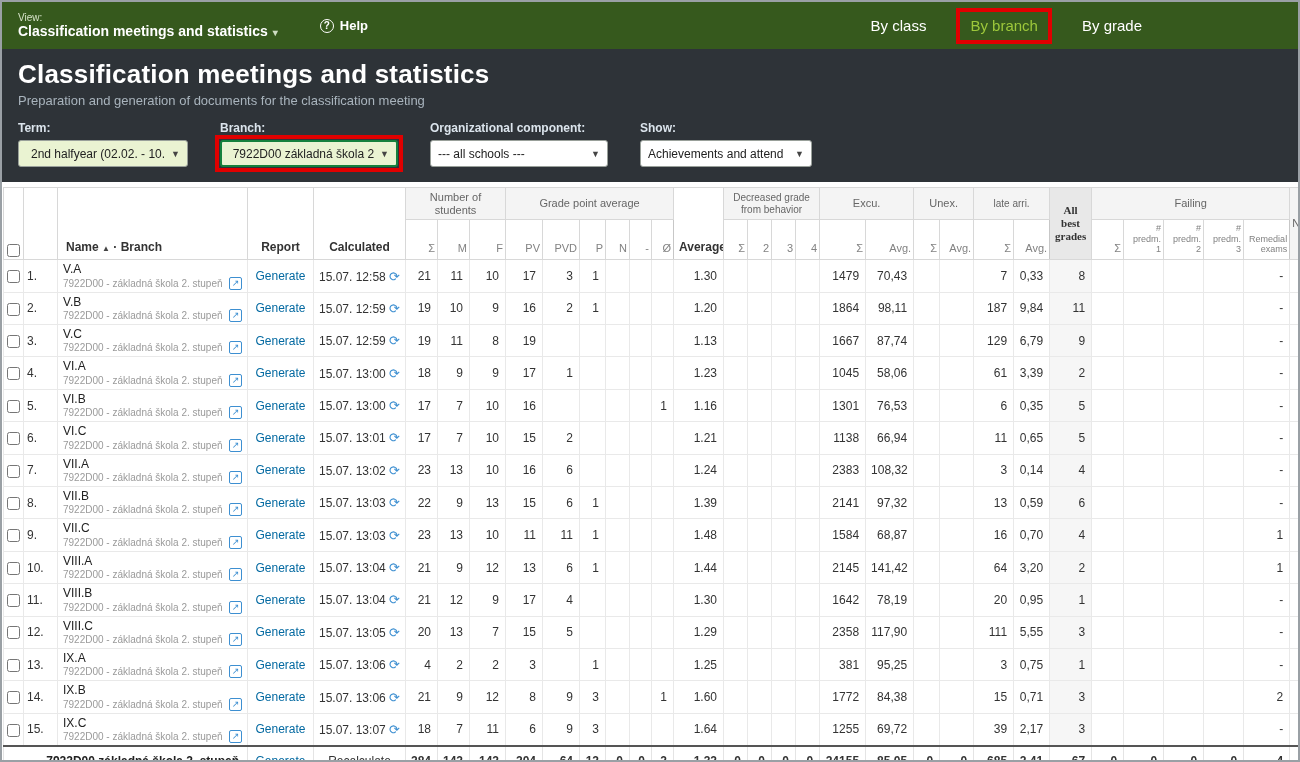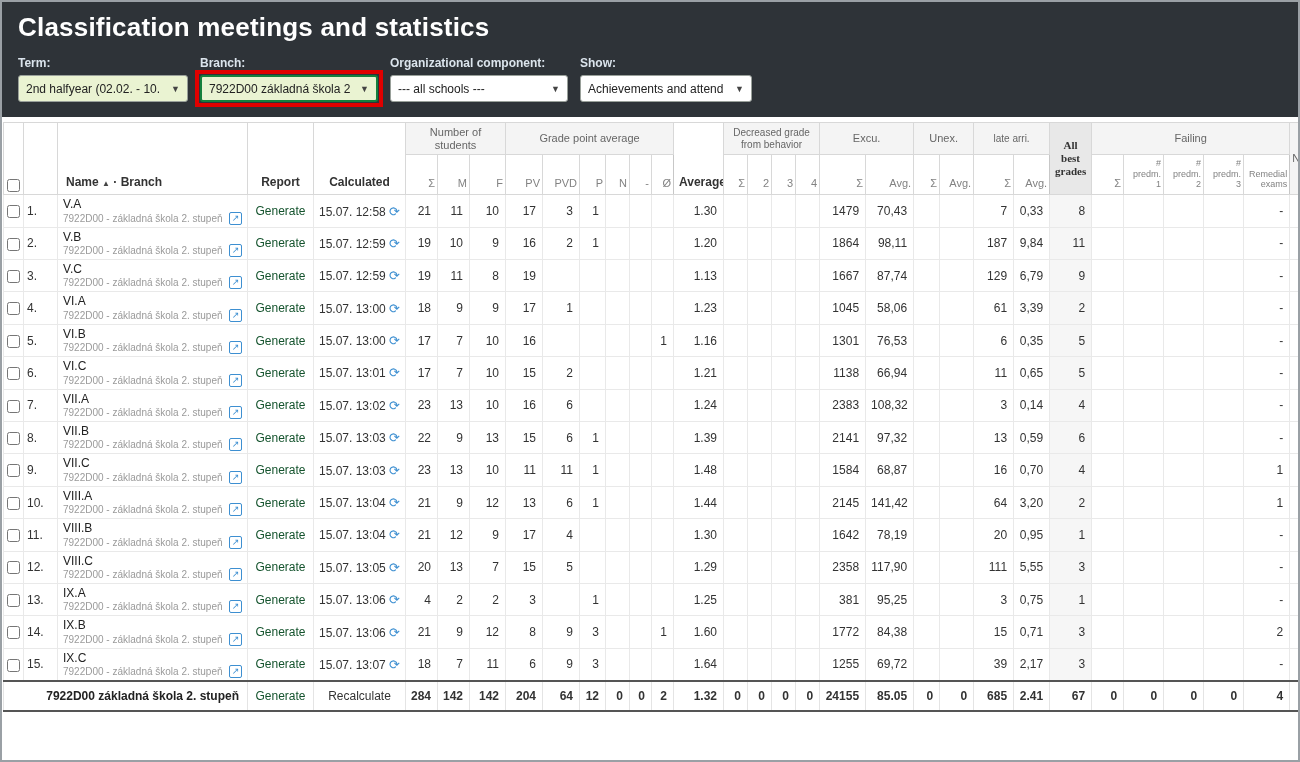--- a/index.html
+++ b/index.html
@@ -19,28 +19,28 @@
   .nav { margin-left:auto; display:flex; align-items:center; gap:30px; margin-right:140px; }
   .nav a { color:#fff; font-size:15px; text-decoration:none; cursor:pointer; }
   .nav a.active { color:#9dc83b; }
   .redbox { border:4px solid #e00000; padding:5px 10px; display:inline-block; }
 
   
   .page-header { background:#2e3338; padding:10px 16px 0; }
   .page-title { margin:0; color:#fff; font-size:26px; font-weight:bold; letter-spacing:.2px; }
   .page-subtitle { margin:3px 0 0; color:#a9b4bd; font-size:13px; }
 
-  .filters { background:#2e3338; display:flex; align-items:flex-end; gap:12px; padding:13px 16px 15px; }
+  .filters { background:#2e3338; display:flex; align-items:flex-end; gap:32px; padding:13px 16px 15px; }
   .filter { display:flex; flex-direction:column; gap:5px; }
   .filter label { font-size:12px; font-weight:bold; color:#dbe4ec; }
   .select { height:27px; border:1px solid #99a09a; border-radius:3px; background:#fff; display:flex;
             align-items:center; justify-content:space-between; padding:0 7px; font-size:12px; color:#222; cursor:pointer; }
   .select .txt { overflow:hidden; white-space:nowrap; }
   .select .arr { font-size:9px; color:#444; margin-left:6px; flex:0 0 auto; }
-  .sel-green { background:#eaf3d2; }
+  .sel-green { background:#eaf3d2;justify-content:flex-end; }
   .w-term { width:170px; } .w-branch { width:178px; } .w-org { width:178px; } .w-show { width:172px; }
   .red-wrap { border:4px solid #e00000; padding:1px; margin:-5px; }
   .sel-branch { border:2px solid #15803d; }
   .search-input { width:258px; height:27px; border:1px solid #c6c6c6; border-radius:3px; padding:0 8px; font-size:12px; color:#333;
                   font-family:"Liberation Sans", sans-serif; }
   .search-input::placeholder { color:#b3b3b3; }
 
   
   .content { padding:5px 1px 0; background:#fff; }
   table { border-collapse:collapse; table-layout:fixed; width:1296px; font-size:12px; color:#333; }
@@ -62,39 +62,55 @@
   tr.row td { border-color:#e9e9e9; }
   td.c-check, th.c-check { text-align:center; padding:2px; }
   td.c-check input, th.c-check input { margin:0; vertical-align:middle; }
   td.c-num { font-size:12px; color:#333; padding-left:3px; }
   .nmw { display:flex; justify-content:space-between; align-items:flex-end; }
   .nm { font-size:12px; color:#222; line-height:1.2; }
   .brch { font-size:10px; color:#9a9a9a; line-height:1.2; margin-top:1px; }
   .ext { flex:0 0 auto; width:13px; height:13px; border:1px solid #3d8fd1; border-radius:2px; color:#3d8fd1;
          font-size:9px; line-height:11px; text-align:center; display:inline-block; cursor:pointer; margin-left:3px; }
   td.c-rep { text-align:center; }
-  .gen { color:#14532d; cursor:pointer; }
+  .gen { color:#0369a1; cursor:pointer; }
   td.c-calc { text-align:center; color:#333; }
   .refr { color:#3d8fd1; font-size:13px; cursor:pointer; }
   td.v { text-align:right; padding-right:6px; }
   td.allbest { background:#f6f6f6; }
 
   tr.footer td { font-weight:bold; border-top:2px solid #555; border-bottom:2px solid #555; height:30px; background:#fff; }
   tr.footer td.f-name { text-align:right; padding-right:8px; font-size:12px; color:#222; }
   tr.footer .gen { font-weight:normal; }
   tr.footer td.c-calc { font-weight:normal; color:#333; cursor:pointer; }
 </style>
 </head>
 <body>
 
 <div class="page">
 
+  <div class="topbar">
+    <div class="view-block">
+      <span class="view-label">View:</span>
+      <span class="view-value"><span>Classification meetings and statistics</span><span class="caret">▾</span></span>
+    </div>
+    <div class="help">
+      <span class="qmark">?</span>
+      <span class="help-label">Help</span>
+    </div>
+    <div class="nav">
+      <a>By class</a>
+      <span class="redbox"><a class="active">By branch</a></span>
+      <a>By grade</a>
+    </div>
+  </div>
 
   <div class="page-header">
     <h1 class="page-title">Classification meetings and statistics</h1>
+    <p class="page-subtitle">Preparation and generation of documents for the classification meeting</p>
   </div>
 
   <div class="filters">
     <div class="filter">
       <label>Term:</label>
       <div class="select sel-green w-term">
         <span class="txt">2nd halfyear (02.02. - 10.</span>
         <span class="arr">▼</span>
       </div>
     </div>

